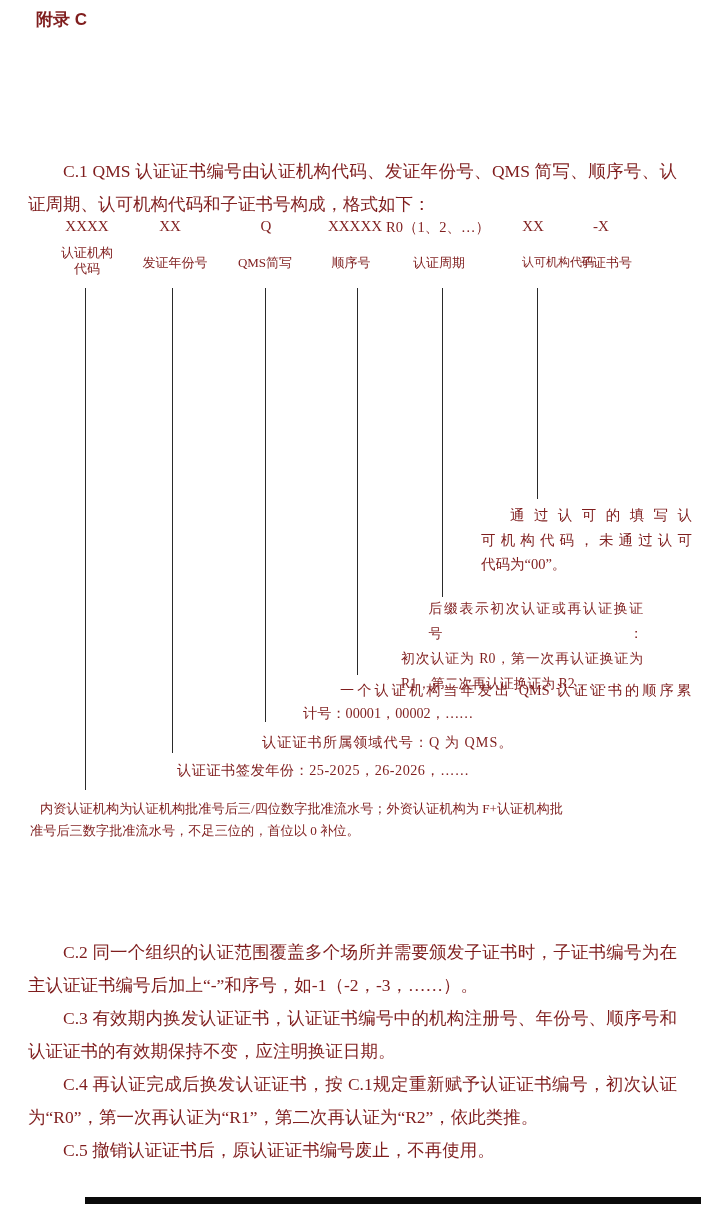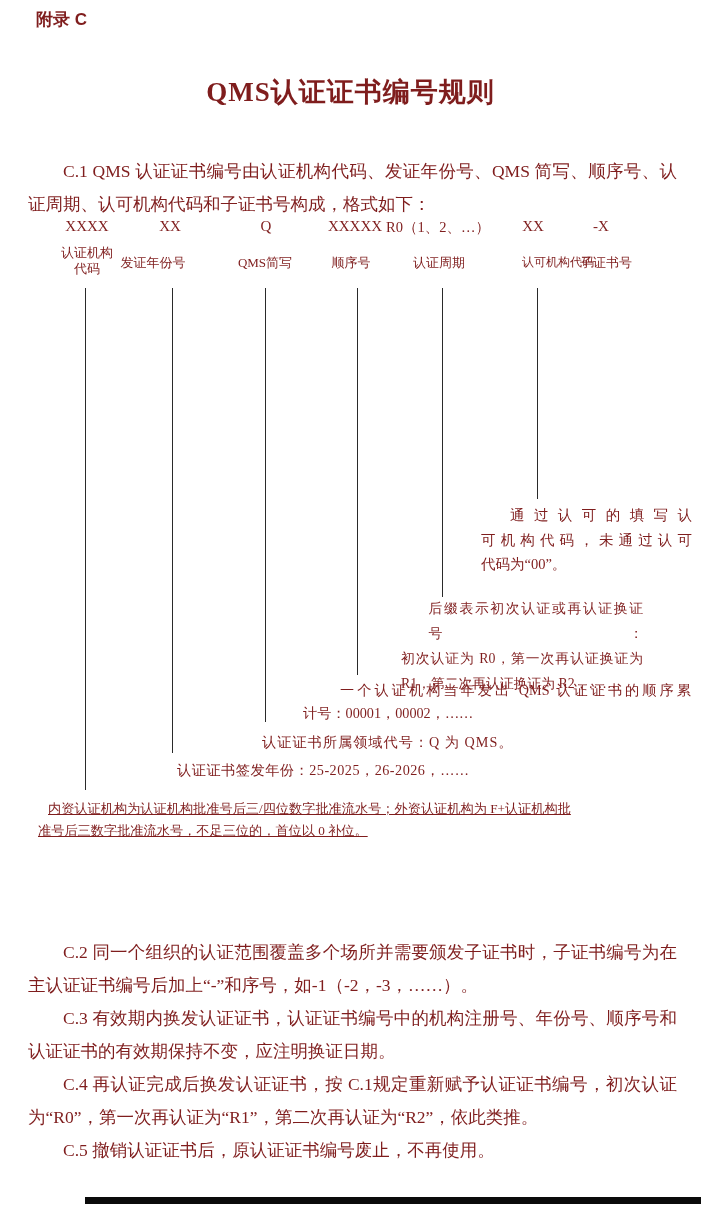--- a/index.html
+++ b/index.html
@@ -50,50 +50,49 @@
   .ann { position:absolute; }
   .ann .jl { text-align:justify; text-align-last:justify; }
   .ann .first-indent { padding-left:2em; }
   .ann-sub { left:555px; top:327px; width:97px; font-size:14px; line-height:23.2px; }
   .ann-acc { left:481px; top:503px; width:211px; font-size:14.5px; line-height:24.5px; }
   .ann-cycle { left:377px; top:596px; width:242px; font-size:13.8px; line-height:25px;margin-left:24px; }
   .ann-seq { left:303px; top:679px; width:388px; font-size:14.2px; line-height:22.5px; }
   .ann-seq .hang { padding-left:37px; text-align:justify; text-align-last:justify; }
   .ann-qms { left:262px; top:733px; font-size:14.2px; white-space:nowrap; letter-spacing:1px; }
   .ann-year { left:177px; top:761px; font-size:14.2px; white-space:nowrap; letter-spacing:0.5px; }
-  .ann-org { left:38px; top:798px; width:618px; font-size:13.2px; line-height:22px;text-decoration:underline; }
+  .ann-org { left:30px; top:798px; width:618px; font-size:13.2px; line-height:22px; }
   .ann-org .l1 { padding-left:10px; white-space:nowrap; }
 
   .bottom-rule { position:absolute; left:85px; top:1197px; width:616px; height:7px; background:#0a0a0a; }
 </style>
 </head>
 <body>
 
 <div class="page">
 
   <div class="appendix">附录 C</div>
-  <div class="doc-title">QMS认证证书编号规则</div>
 
   <div class="para c1">
     <p>C.1 QMS 认证证书编号由认证机构代码、发证年份号、QMS 简写、顺序号、认证周期、认可机构代码和子证书号构成，格式如下：</p>
   </div>
 
   <span class="fmt-code" style="left:87px">XXXX</span>
   <span class="fmt-code" style="left:170px">XX</span>
   <span class="fmt-code" style="left:266px">Q</span>
   <span class="fmt-code" style="left:355px">XXXXX</span>
   <span class="fmt-code small" style="left:438px">R0（1、2、…）</span>
   <span class="fmt-code" style="left:533px">XX</span>
   <span class="fmt-code" style="left:601px">-X</span>
 
   <span class="fmt-label two-line" style="left:87px">
     <span style="display:block">认证机构</span>
     <span style="display:block">代码</span>
   </span>
-  <span class="fmt-label" style="left:153px">发证年份号</span>
+  <span class="fmt-label" style="left:175px">发证年份号</span>
   <span class="fmt-label" style="left:265px">QMS简写</span>
   <span class="fmt-label" style="left:351px">顺序号</span>
   <span class="fmt-label" style="left:439px">认证周期</span>
   <span class="fmt-label condensed" style="left:558px">认可机构代码</span>
   <span class="fmt-label" style="left:606px">子证书号</span>
 
   <div class="vline" style="left:85px;  top:288px; height:502px;"></div>
   <div class="vline" style="left:172px; top:288px; height:465px;"></div>
   <div class="vline" style="left:265px; top:288px; height:434px;"></div>
   <div class="vline" style="left:357px; top:288px; height:387px;"></div>

